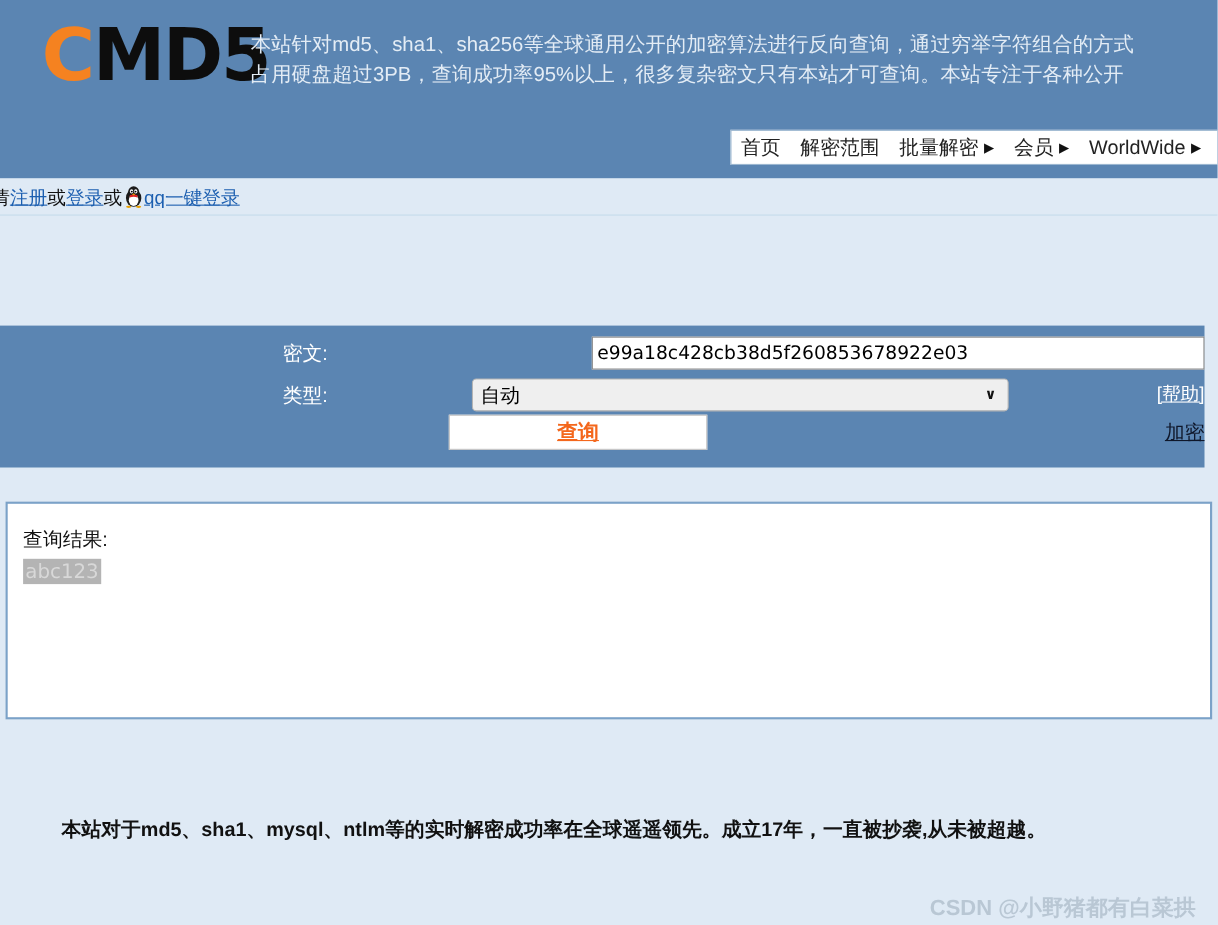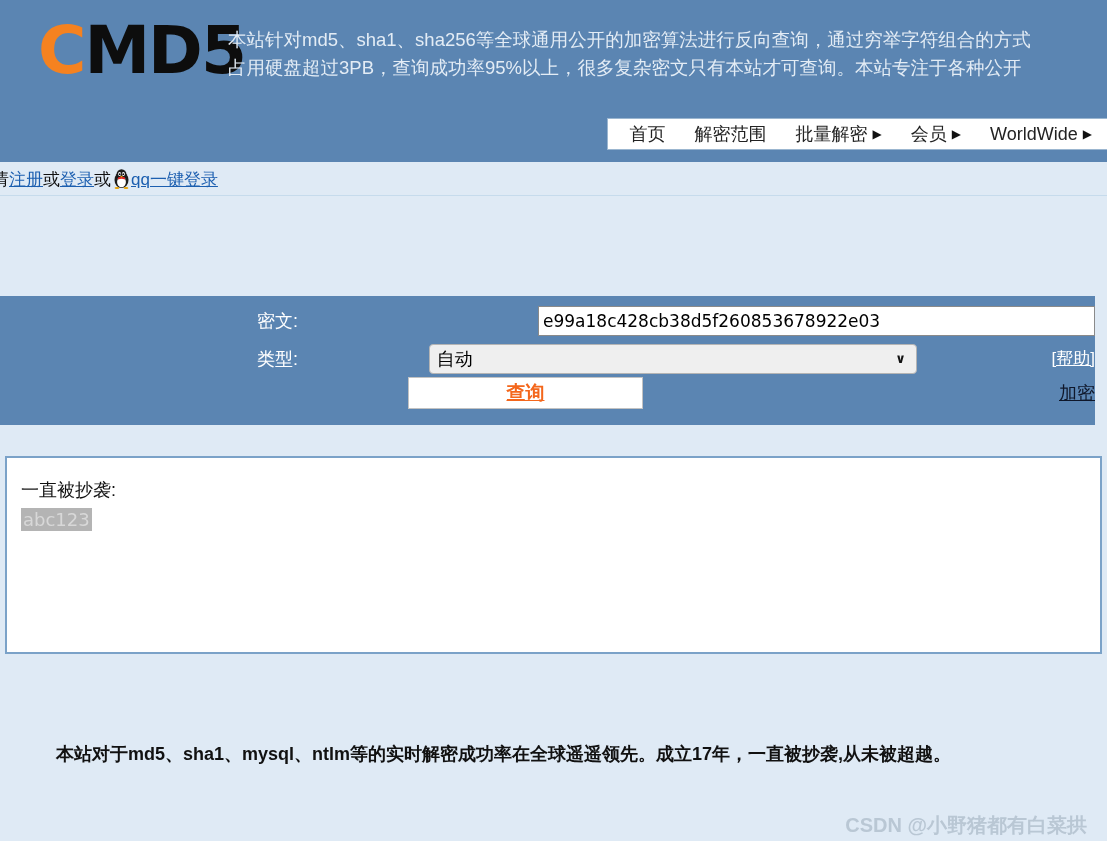--- a/index.html
+++ b/index.html
@@ -59,23 +59,22 @@
   .navbar {
     position: absolute;
     right: 0px;
     top: 118px;
     background: #ffffff;
     border: 1px solid #9bb6d0;
     border-right: none;
     height: 32px;
     display: flex;
     align-items: center;
-    padding: 0 6px 0 13px;
-    box-sizing: border-box;
-    gap: 11px;
+    padding: 0 6px 0 0;
+    box-sizing: border-box;
   }
   .nav-item {
     color: #222;
     font-size: 18px;
     padding: 0 9px;
     white-space: nowrap;
     cursor: pointer;
     display: flex;
     align-items: center;
     gap: 5px;
@@ -326,18 +325,18 @@
     </div>
     <a class="help-link">[帮助]</a>
   </div>
   <div class="form-row row3">
     <button class="submit-btn">查询</button>
     <a class="encrypt-link">加密</a>
   </div>
 </div>
 
 <div class="result-box">
-  <div class="result-title">一直被抄袭:</div>
+  <div class="result-title">查询结果:</div>
   <span class="result-value">abc123</span>
 </div>
 
 <div class="footer-note">本站对于md5、sha1、mysql、ntlm等的实时解密成功率在全球遥遥领先。成立17年，一直被抄袭,从未被超越。</div>
 <div class="watermark">CSDN @小野猪都有白菜拱</div>
 
 </body></html>

